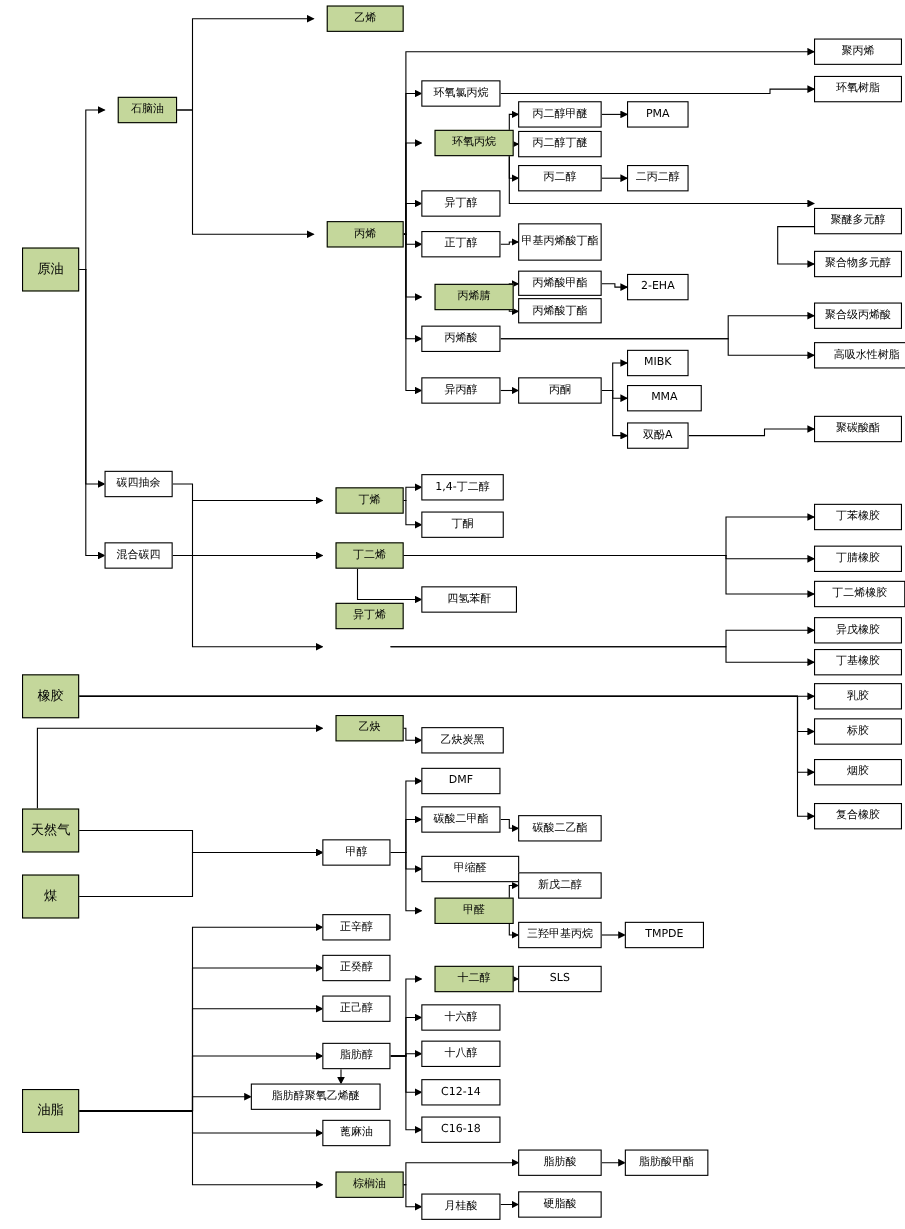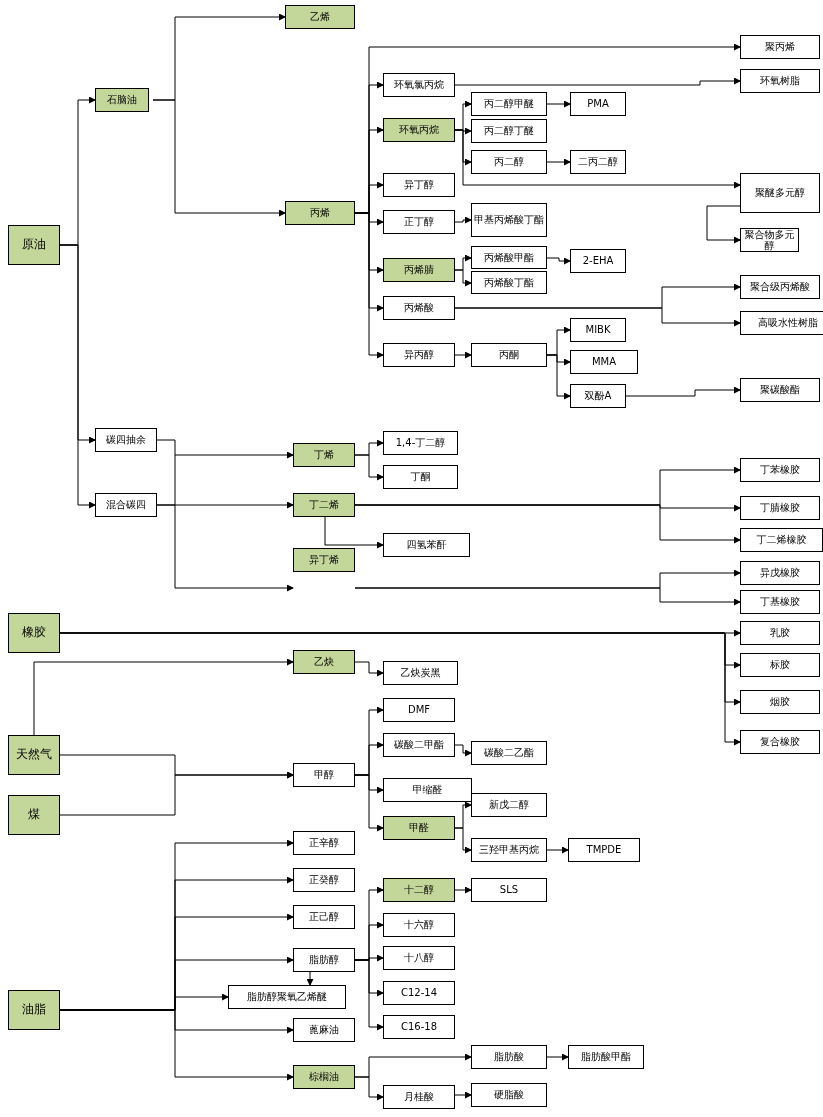--- a/index.html
+++ b/index.html
@@ -3,21 +3,21 @@
 <meta charset="utf-8">
 <style>
   html,body{margin:0;padding:0;background:#fff;}
   .canvas{position:relative;width:823px;height:1117px;background:#fff;
           font-family:"DejaVu Sans",sans-serif;overflow:hidden;}
   svg.wires{position:absolute;left:0;top:0;}
   svg.wires polyline{fill:none;stroke:#000;stroke-width:1;}
   .node{position:absolute;box-sizing:border-box;border:1px solid #000;background:#fff;
         display:flex;align-items:center;justify-content:center;text-align:center;
         font-size:10px;line-height:1.15;color:#000;padding:1px;}
-  .node.g{background:#c4d79b;}
+  .node.g{background:#c4d79b;margin-left:12px;}
   .node.big{font-size:12px;}
 </style>
 </head>
 <body>
 
 <div class="canvas">
 
   <svg class="wires" width="823" height="1117" viewBox="0 0 823 1117">
     <defs>
       <marker id="ah" markerWidth="7" markerHeight="7" refX="6" refY="3.5" orient="auto">
@@ -134,26 +134,26 @@
   <div class="node" style="left:383px;top:73px;width:72px;height:24px">环氧氯丙烷</div>
   <div class="node" style="left:740px;top:69px;width:80px;height:24px">环氧树脂</div>
   <div class="node g" style="left:95px;top:88px;width:54px;height:24px">石脑油</div>
   <div class="node" style="left:471px;top:92px;width:76px;height:24px">丙二醇甲醚</div>
   <div class="node" style="left:570px;top:92px;width:56px;height:24px">PMA</div>
   <div class="node g" style="left:383px;top:118px;width:72px;height:24px">环氧丙烷</div>
   <div class="node" style="left:471px;top:119px;width:76px;height:24px">丙二醇丁醚</div>
   <div class="node" style="left:471px;top:150px;width:76px;height:24px">丙二醇</div>
   <div class="node" style="left:570px;top:150px;width:56px;height:24px">二丙二醇</div>
   <div class="node" style="left:383px;top:173px;width:72px;height:24px">异丁醇</div>
-  <div class="node" style="left:740px;top:173px;width:80px;height:40px">聚醚多元醇</div>
+  <div class="node" style="left:740px;top:189px;width:80px;height:24px">聚醚多元醇</div>
   <div class="node g" style="left:285px;top:201px;width:70px;height:24px">丙烯</div>
   <div class="node" style="left:383px;top:210px;width:72px;height:24px">正丁醇</div>
   <div class="node" style="left:471px;top:203px;width:76px;height:34px">甲基丙烯酸丁酯</div>
   <div class="node g big" style="left:8px;top:225px;width:52px;height:40px">原油</div>
-  <div class="node" style="left:740px;top:228px;width:59px;height:24px">聚合物多元醇</div>
+  <div class="node" style="left:740px;top:228px;width:80px;height:24px">聚合物多元醇</div>
   <div class="node g" style="left:383px;top:258px;width:72px;height:24px">丙烯腈</div>
   <div class="node" style="left:471px;top:246px;width:76px;height:23px">丙烯酸甲酯</div>
   <div class="node" style="left:570px;top:249px;width:56px;height:24px">2-EHA</div>
   <div class="node" style="left:471px;top:271px;width:76px;height:23px">丙烯酸丁酯</div>
   <div class="node" style="left:383px;top:296px;width:72px;height:24px">丙烯酸</div>
   <div class="node" style="left:740px;top:275px;width:80px;height:24px">聚合级丙烯酸</div>
   <div class="node" style="left:740px;top:311px;width:96px;height:24px">高吸水性树脂</div>
   <div class="node" style="left:570px;top:318px;width:56px;height:24px">MIBK</div>
   <div class="node" style="left:383px;top:343px;width:72px;height:24px">异丙醇</div>
   <div class="node" style="left:471px;top:343px;width:76px;height:24px">丙酮</div>

